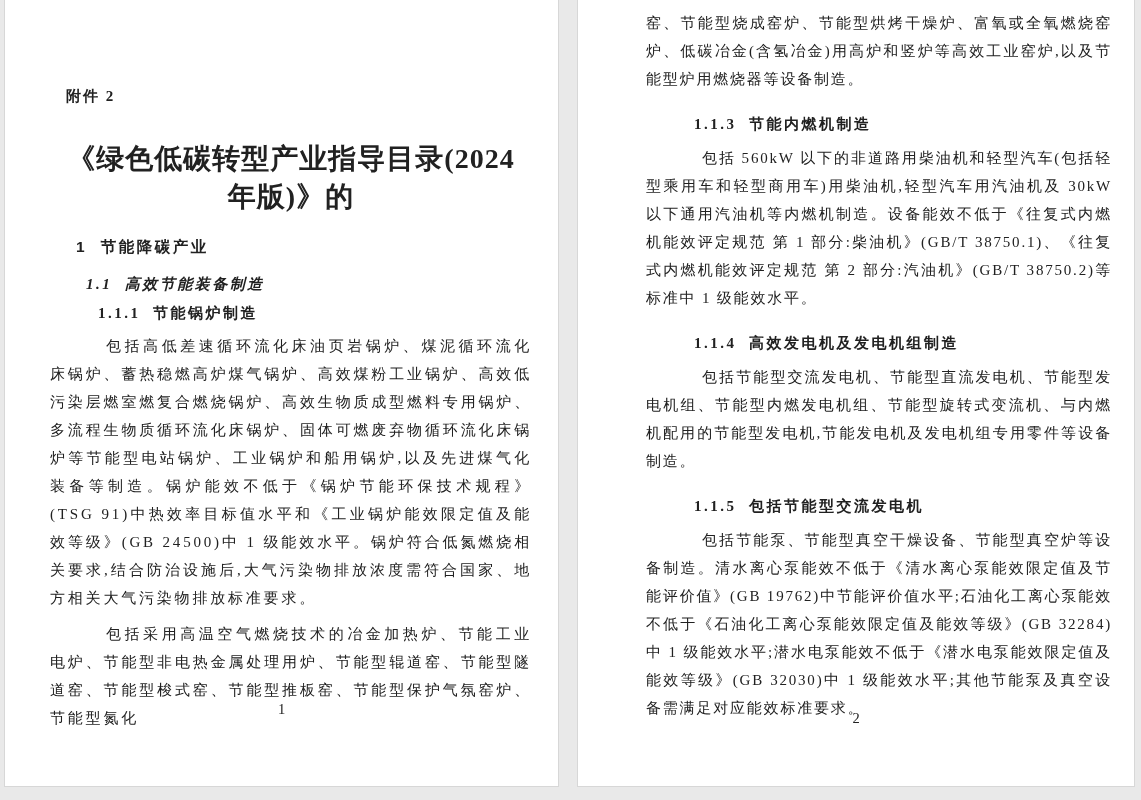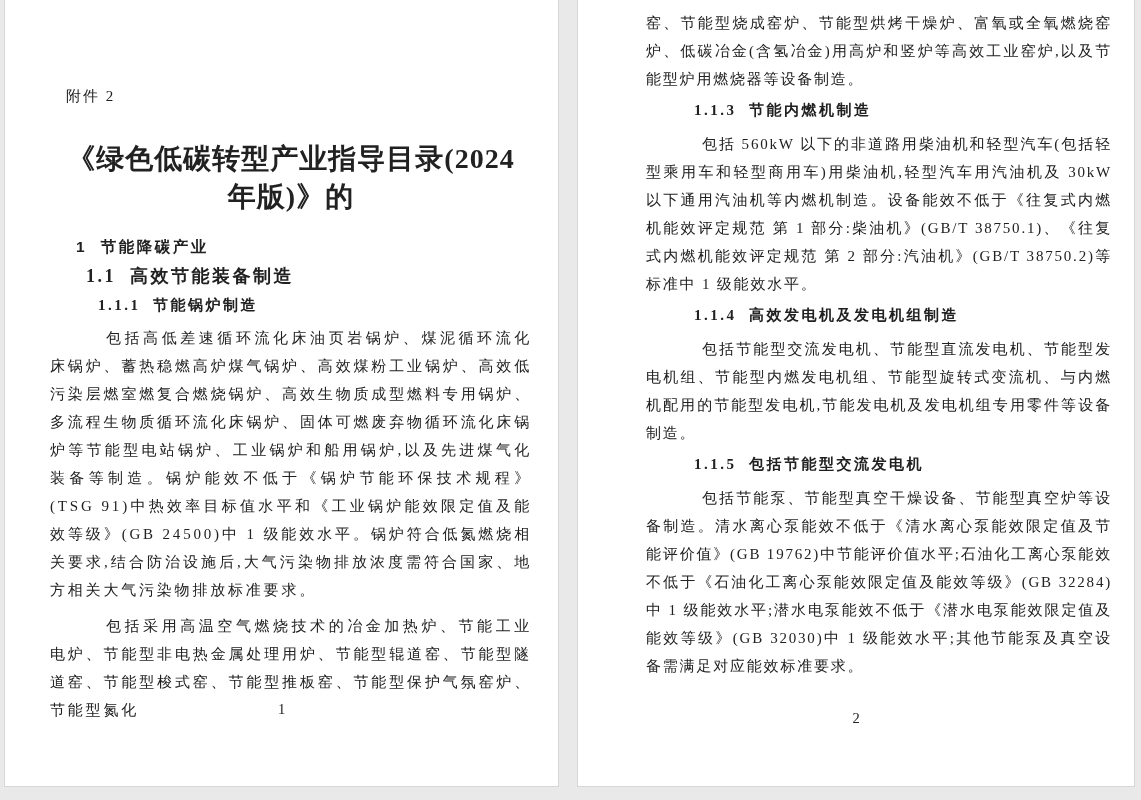--- a/index.html
+++ b/index.html
@@ -29,61 +29,62 @@
   }
   .page-left  { width: 555px; }
   .page-right { width: 558px; }
 
   .page-left  .inner { padding: 0 26px 0 45px; }
   .page-right .inner { padding: 0 22px 0 68px; }
 
   
   .attachment {
     margin: 86px 0 0 16px;
-    font-size: 15px; font-weight: normal;
+    font-size: 15px; font-weight: bold;
     letter-spacing: 2px; line-height: 20px;
     white-space: pre-wrap;
   }
   .doc-title {
     margin: 34px 0 0 0;
     font-size: 28px; font-weight: bold;
     text-align: center; line-height: 38px;
     letter-spacing: 1px;
   }
   .doc-title .tline { display: block; }
   .h1 {
-    margin: 20px 0 8px 26px;
+    margin: 20px 0 16px 26px;
     font-family: "Liberation Sans", "DejaVu Sans", sans-serif;
     font-size: 15.5px; font-weight: bold;
     line-height: 22px; letter-spacing: 2.5px;
     white-space: pre-wrap;
   }
   .h2 {
     margin: 7px 0 0 36px;
-    font-size: 18px; font-weight: bold;
+    font-size: 15px; font-weight: bold;
     line-height: 21px; letter-spacing: 2.5px;
     white-space: pre-wrap;
+    font-style: italic;
   }
   .h3 {
     margin: 8px 0 0 48px;
     font-size: 15px; font-weight: bold;
     line-height: 21px; letter-spacing: 2.5px;
     white-space: pre-wrap;
   }
   .para {
     margin: 8px 0 0 0;
     font-size: 15px; line-height: 28px;
     text-align: justify;
     text-indent: 56px;
   }
   .page-left  .para { letter-spacing: 2.8px; }
   .page-right .para { letter-spacing: 1.8px; }
   .para.cont { text-indent: 0; }
   .page-right .first { margin-top: 91px; }
-  .page-right .h3 { margin-top: 7px; }
+  .page-right .h3 { margin-top: 21px; }
   .page-right .para { margin-top: 9px; }
 
   .page-number {
     position: absolute; left: 0; right: 0;
     text-align: center;
     font-size: 14.5px; line-height: 18px;
     letter-spacing: 0;
   }
   .page-left  .page-number { top: 700px; }
   .page-right .page-number { top: 709px; }

